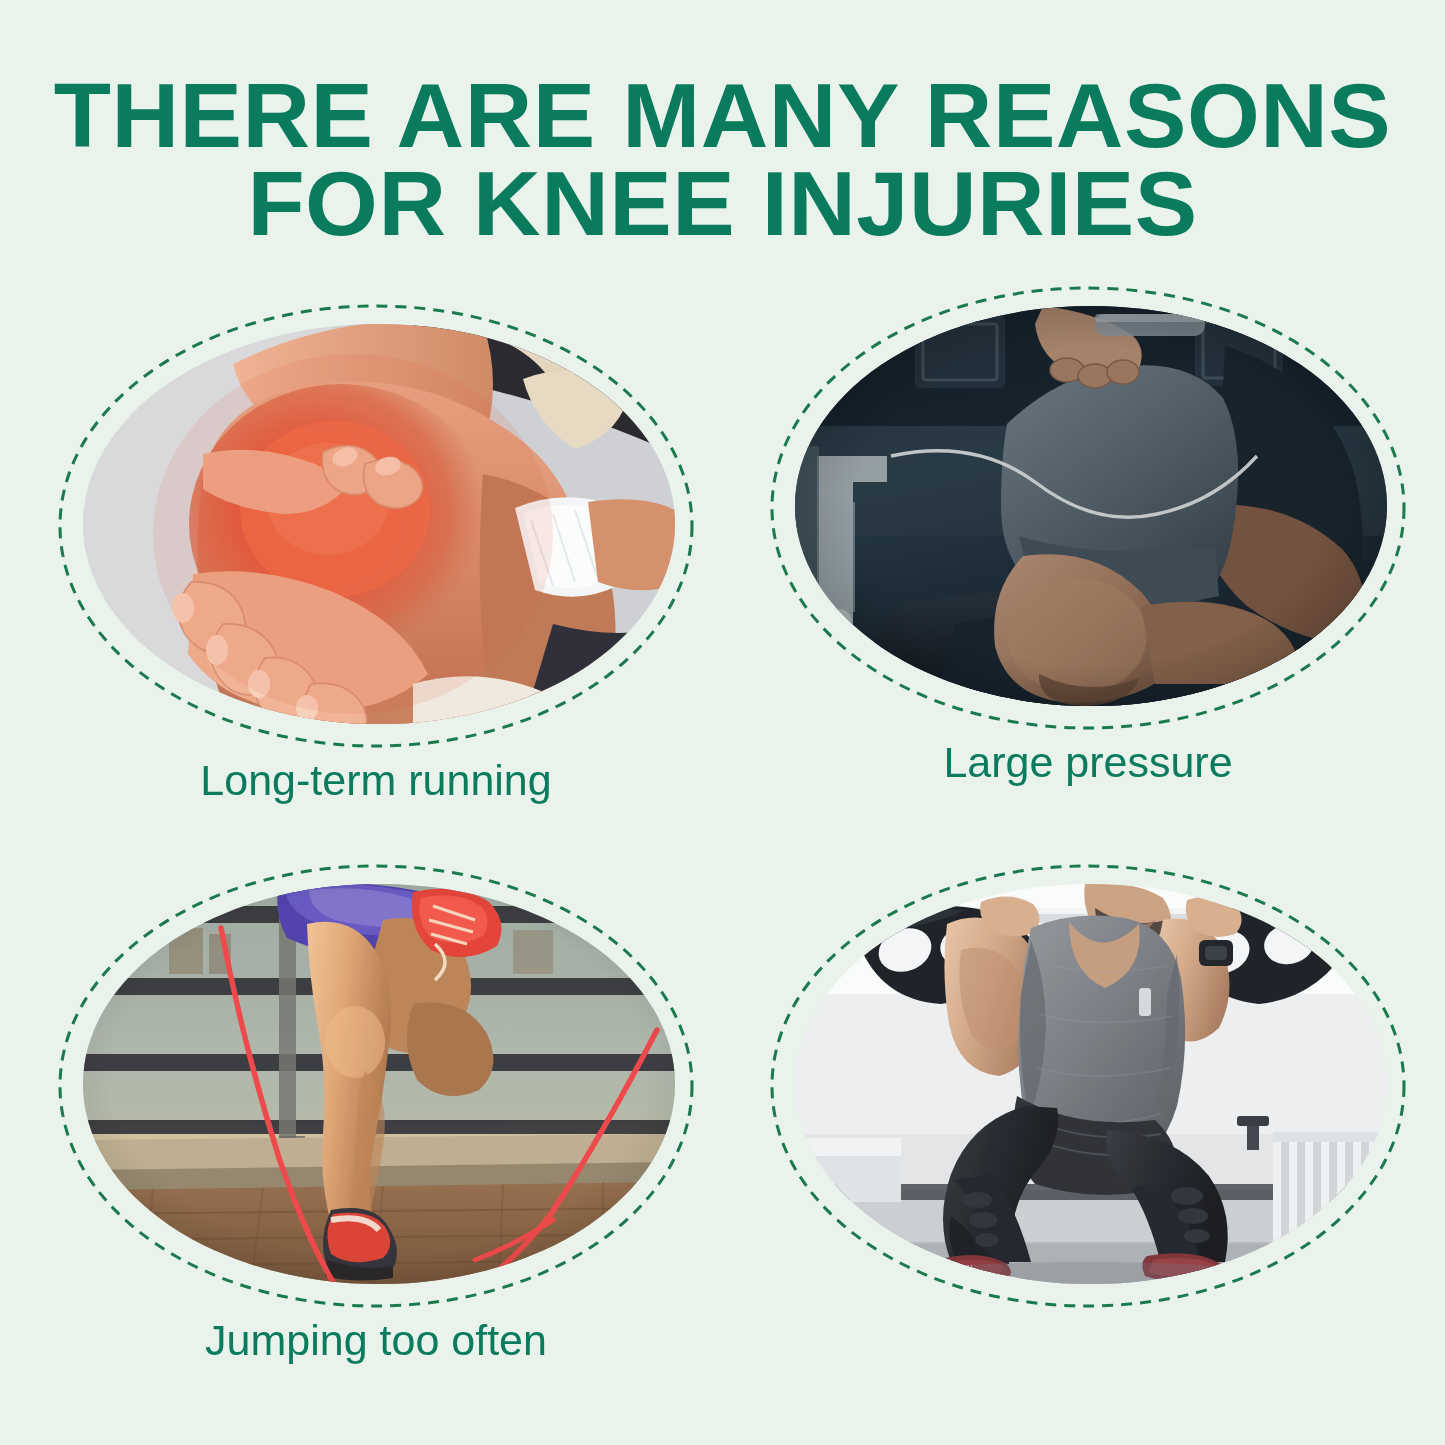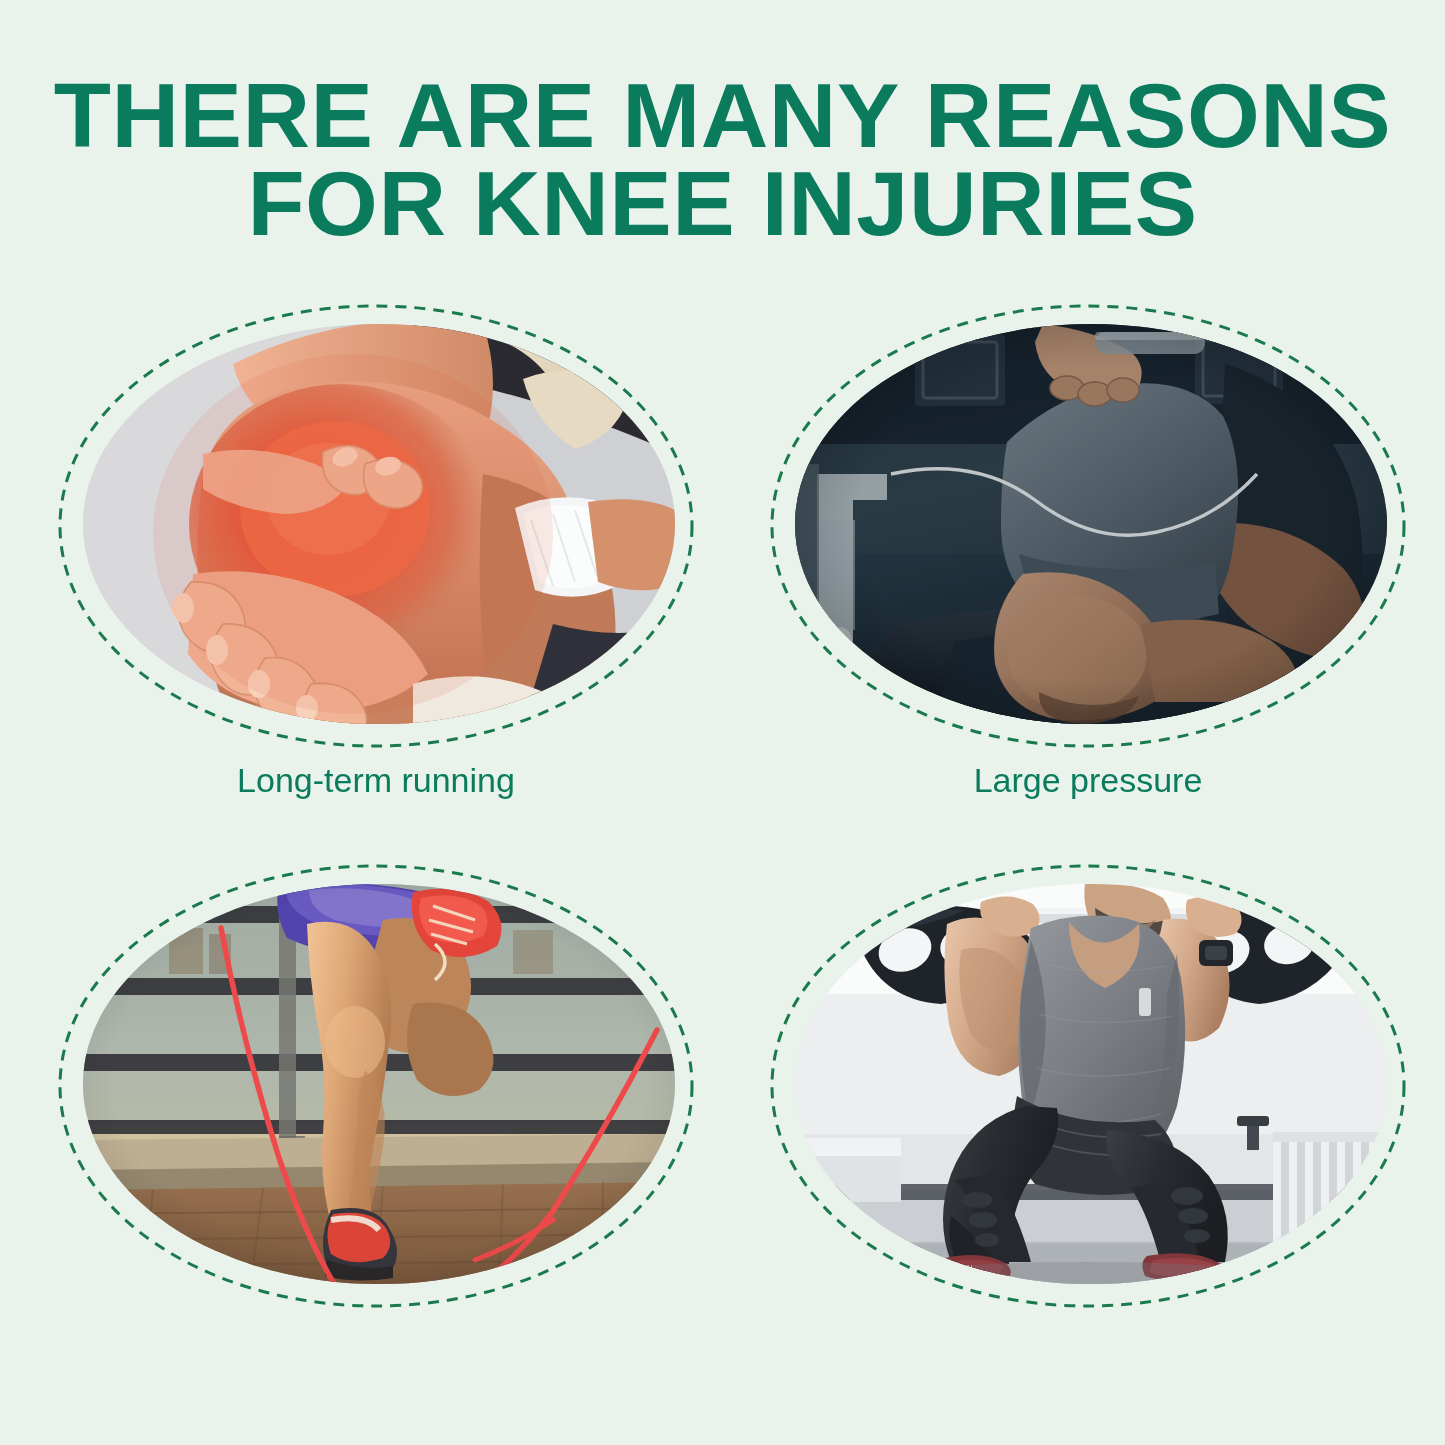--- a/index.html
+++ b/index.html
@@ -40,21 +40,21 @@
     transform: scaleX(1.04);
     transform-origin: center;
     white-space: nowrap;
   }
 
   
   .card {
     position: absolute;
   }
   .card-1 { left: 56px;  top: 302px; }
-  .card-2 { left: 768px; top: 302px; }
+  .card-2 { left: 768px; top: 284px; }
   .card-3 { left: 56px;  top: 862px; }
   .card-4 { left: 768px; top: 862px; }
 
   .oval-wrap {
     position: relative;
     width: 640px;
     height: 448px;
   }
   .dash-ring {
     position: absolute;
@@ -81,21 +81,21 @@
 
   .caption {
     position: absolute;
     left: 0;
     top: 452px;
     width: 640px;
     text-align: center;
     color: #0b7b5e;
     font-family: "Liberation Sans", sans-serif;
     font-weight: 400;
-    font-size: 34px;
+    font-size: 43px;
     line-height: 52px;
     white-space: nowrap;
   }
 </style>
 </head>
 <body>
 
 <div class="poster">
 
   <div class="title-block">
@@ -386,20 +386,21 @@
 
           <rect width="592" height="400" fill="#e8a64a" opacity="0.1"></rect>
           <radialGradient id="p3vig" cx="0.5" cy="0.48" r="0.75">
             <stop offset="0.6" stop-color="#000" stop-opacity="0"></stop>
             <stop offset="1" stop-color="#1b2230" stop-opacity="0.28"></stop>
           </radialGradient>
           <rect width="592" height="400" fill="url(#p3vig)"></rect>
         </svg>
       </div>
 
+      <div class="caption">Jumping too often</div>
     </div>
   </div>
 
   <div class="card card-4">
     <div class="oval-wrap">
 
       <svg class="dash-ring" viewBox="0 0 640 448">
         <ellipse cx="320" cy="224" rx="316" ry="220" fill="none" stroke="#1a7a4e" stroke-width="3" stroke-dasharray="11 8" stroke-linecap="butt"></ellipse>
       </svg>
 

